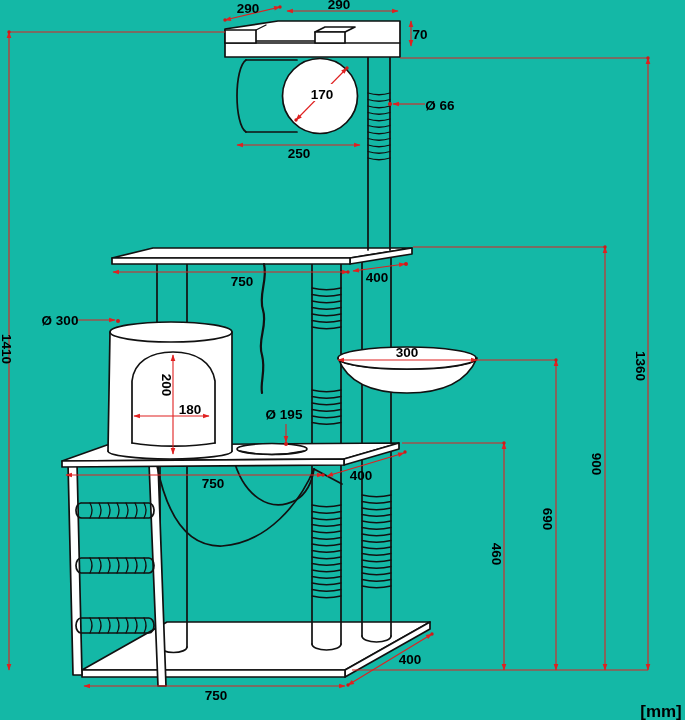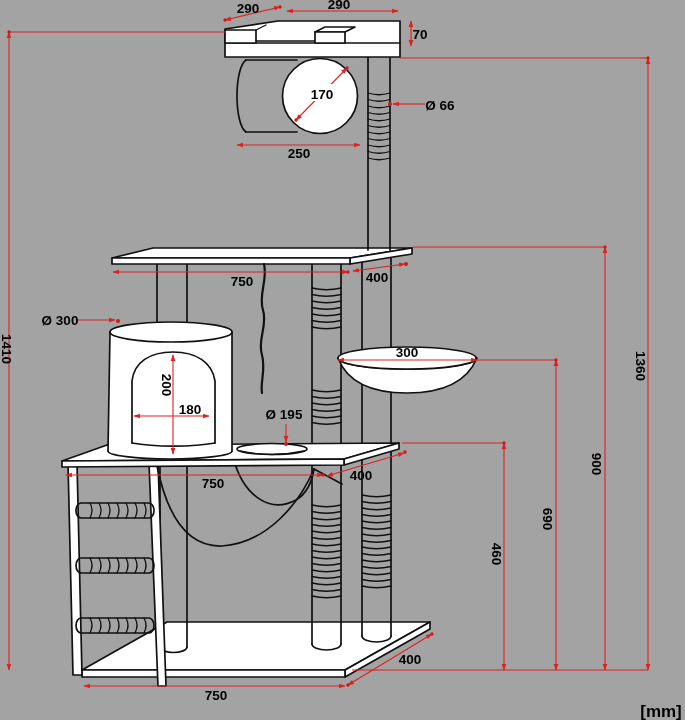--- a/index.html
+++ b/index.html
@@ -1,16 +1,16 @@
 <!DOCTYPE html>
 <html><head>
 <meta charset="utf-8">
 <style>
   html,body{margin:0;padding:0;background:#ffffff;}
-  .stage{width:685px;height:720px;background:#a3a3a3;position:relative;overflow:hidden;
+  .stage{width:685px;height:720px;background:#14b8a6;position:relative;overflow:hidden;
          font-family:"Liberation Sans",sans-serif;}
   svg{display:block;}
   .blk{stroke:#111111;stroke-width:1.7;fill:none;stroke-linecap:round;stroke-linejoin:round;}
   .blkf{stroke:#111111;stroke-width:1.7;fill:#ffffff;stroke-linejoin:round;}
   .thin{stroke:#111111;stroke-width:1.3;fill:none;stroke-linecap:round;}
   .dim{stroke:#e02020;stroke-width:1.1;fill:none;}
   .dot{fill:#d01818;stroke:none;}
   text{font-family:"Liberation Sans",sans-serif;font-weight:bold;font-size:13.5px;fill:#000000;}
   .unit{font-size:17px;}
 </style>

